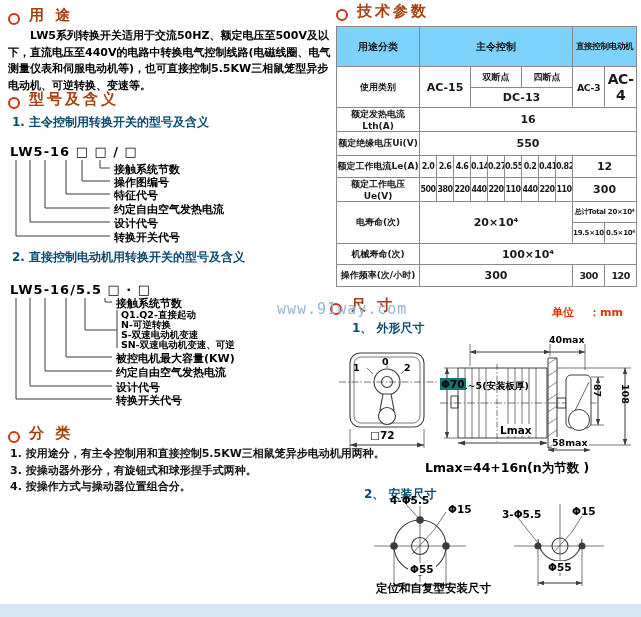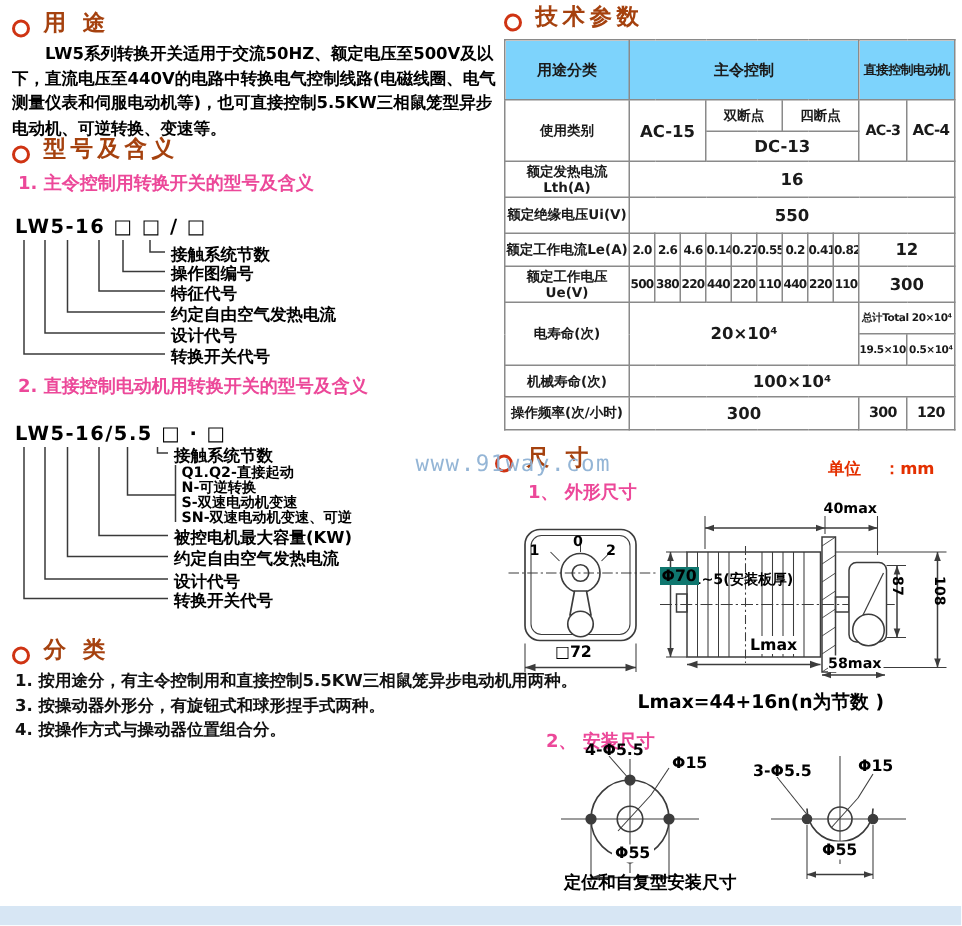--- a/index.html
+++ b/index.html
@@ -4,21 +4,21 @@
 <style>
   html,body{margin:0;padding:0;background:#fff;}
   .page{position:relative;width:641px;height:617px;background:#ffffff;overflow:hidden;
         font-family:"DejaVu Sans",sans-serif;color:#111;}
   .abs{position:absolute;}
   
   .hd{display:flex;align-items:flex-end;gap:9px;color:#a5410e;font-weight:bold;
       font-size:15px;letter-spacing:3px;}
   .hd .ring{flex:0 0 auto;width:8px;height:8px;border:2px solid #cf3413;border-radius:50%;}
   .body-txt{font-size:11px;font-weight:bold;line-height:16.5px;text-indent:2em;color:#000;}
-  .sub{font-size:12px;font-weight:bold;color:#ec4899;}
+  .sub{font-size:12px;font-weight:bold;color:#0c4a6e;}
   .code{font-size:13px;font-weight:bold;letter-spacing:1px;color:#000;}
   .dlabel{font-size:11px;font-weight:bold;color:#000;white-space:nowrap;}
   .dlabel.sm{font-size:9.5px;}
   .list div{font-size:11px;font-weight:bold;line-height:16.5px;white-space:nowrap;}
   
   table.tech{border-collapse:collapse;table-layout:fixed;width:300px;}
   .tech td{border:1px solid #8a8a8a;text-align:center;vertical-align:middle;
            font-weight:bold;color:#1a1a1a;padding:0;overflow:hidden;}
   .tech .beige{background:#7dd3fc;font-size:10px;}
   .tech .lab{font-size:9px;}
@@ -125,21 +125,21 @@
       <td class="beige">用途分类</td>
       <td class="beige" colspan="9">主令控制</td>
       <td class="beige tiny" colspan="2" style="font-size:8.5px;">直接控制电动机</td>
     </tr>
     <tr style="height:21px;">
       <td class="lab" rowspan="2">使用类别</td>
       <td class="big" colspan="3" rowspan="2">AC-15</td>
       <td class="lab" colspan="3">双断点</td>
       <td class="lab" colspan="3">四断点</td>
       <td class="sm" rowspan="2" style="font-size:9.5px;">AC-3</td>
-      <td class="sm" rowspan="2" style="font-size:10px;">AC-4</td>
+      <td class="sm" rowspan="2" style="font-size:14px;">AC-4</td>
     </tr>
     <tr style="height:20px;">
       <td class="big" colspan="6">DC-13</td>
     </tr>
     <tr style="height:22px;">
       <td class="lab">额定发热电流Lth(A)</td>
       <td class="val" colspan="11">16</td>
     </tr>
     <tr style="height:24px;">
       <td class="lab">额定绝缘电压Ui(V)</td>

